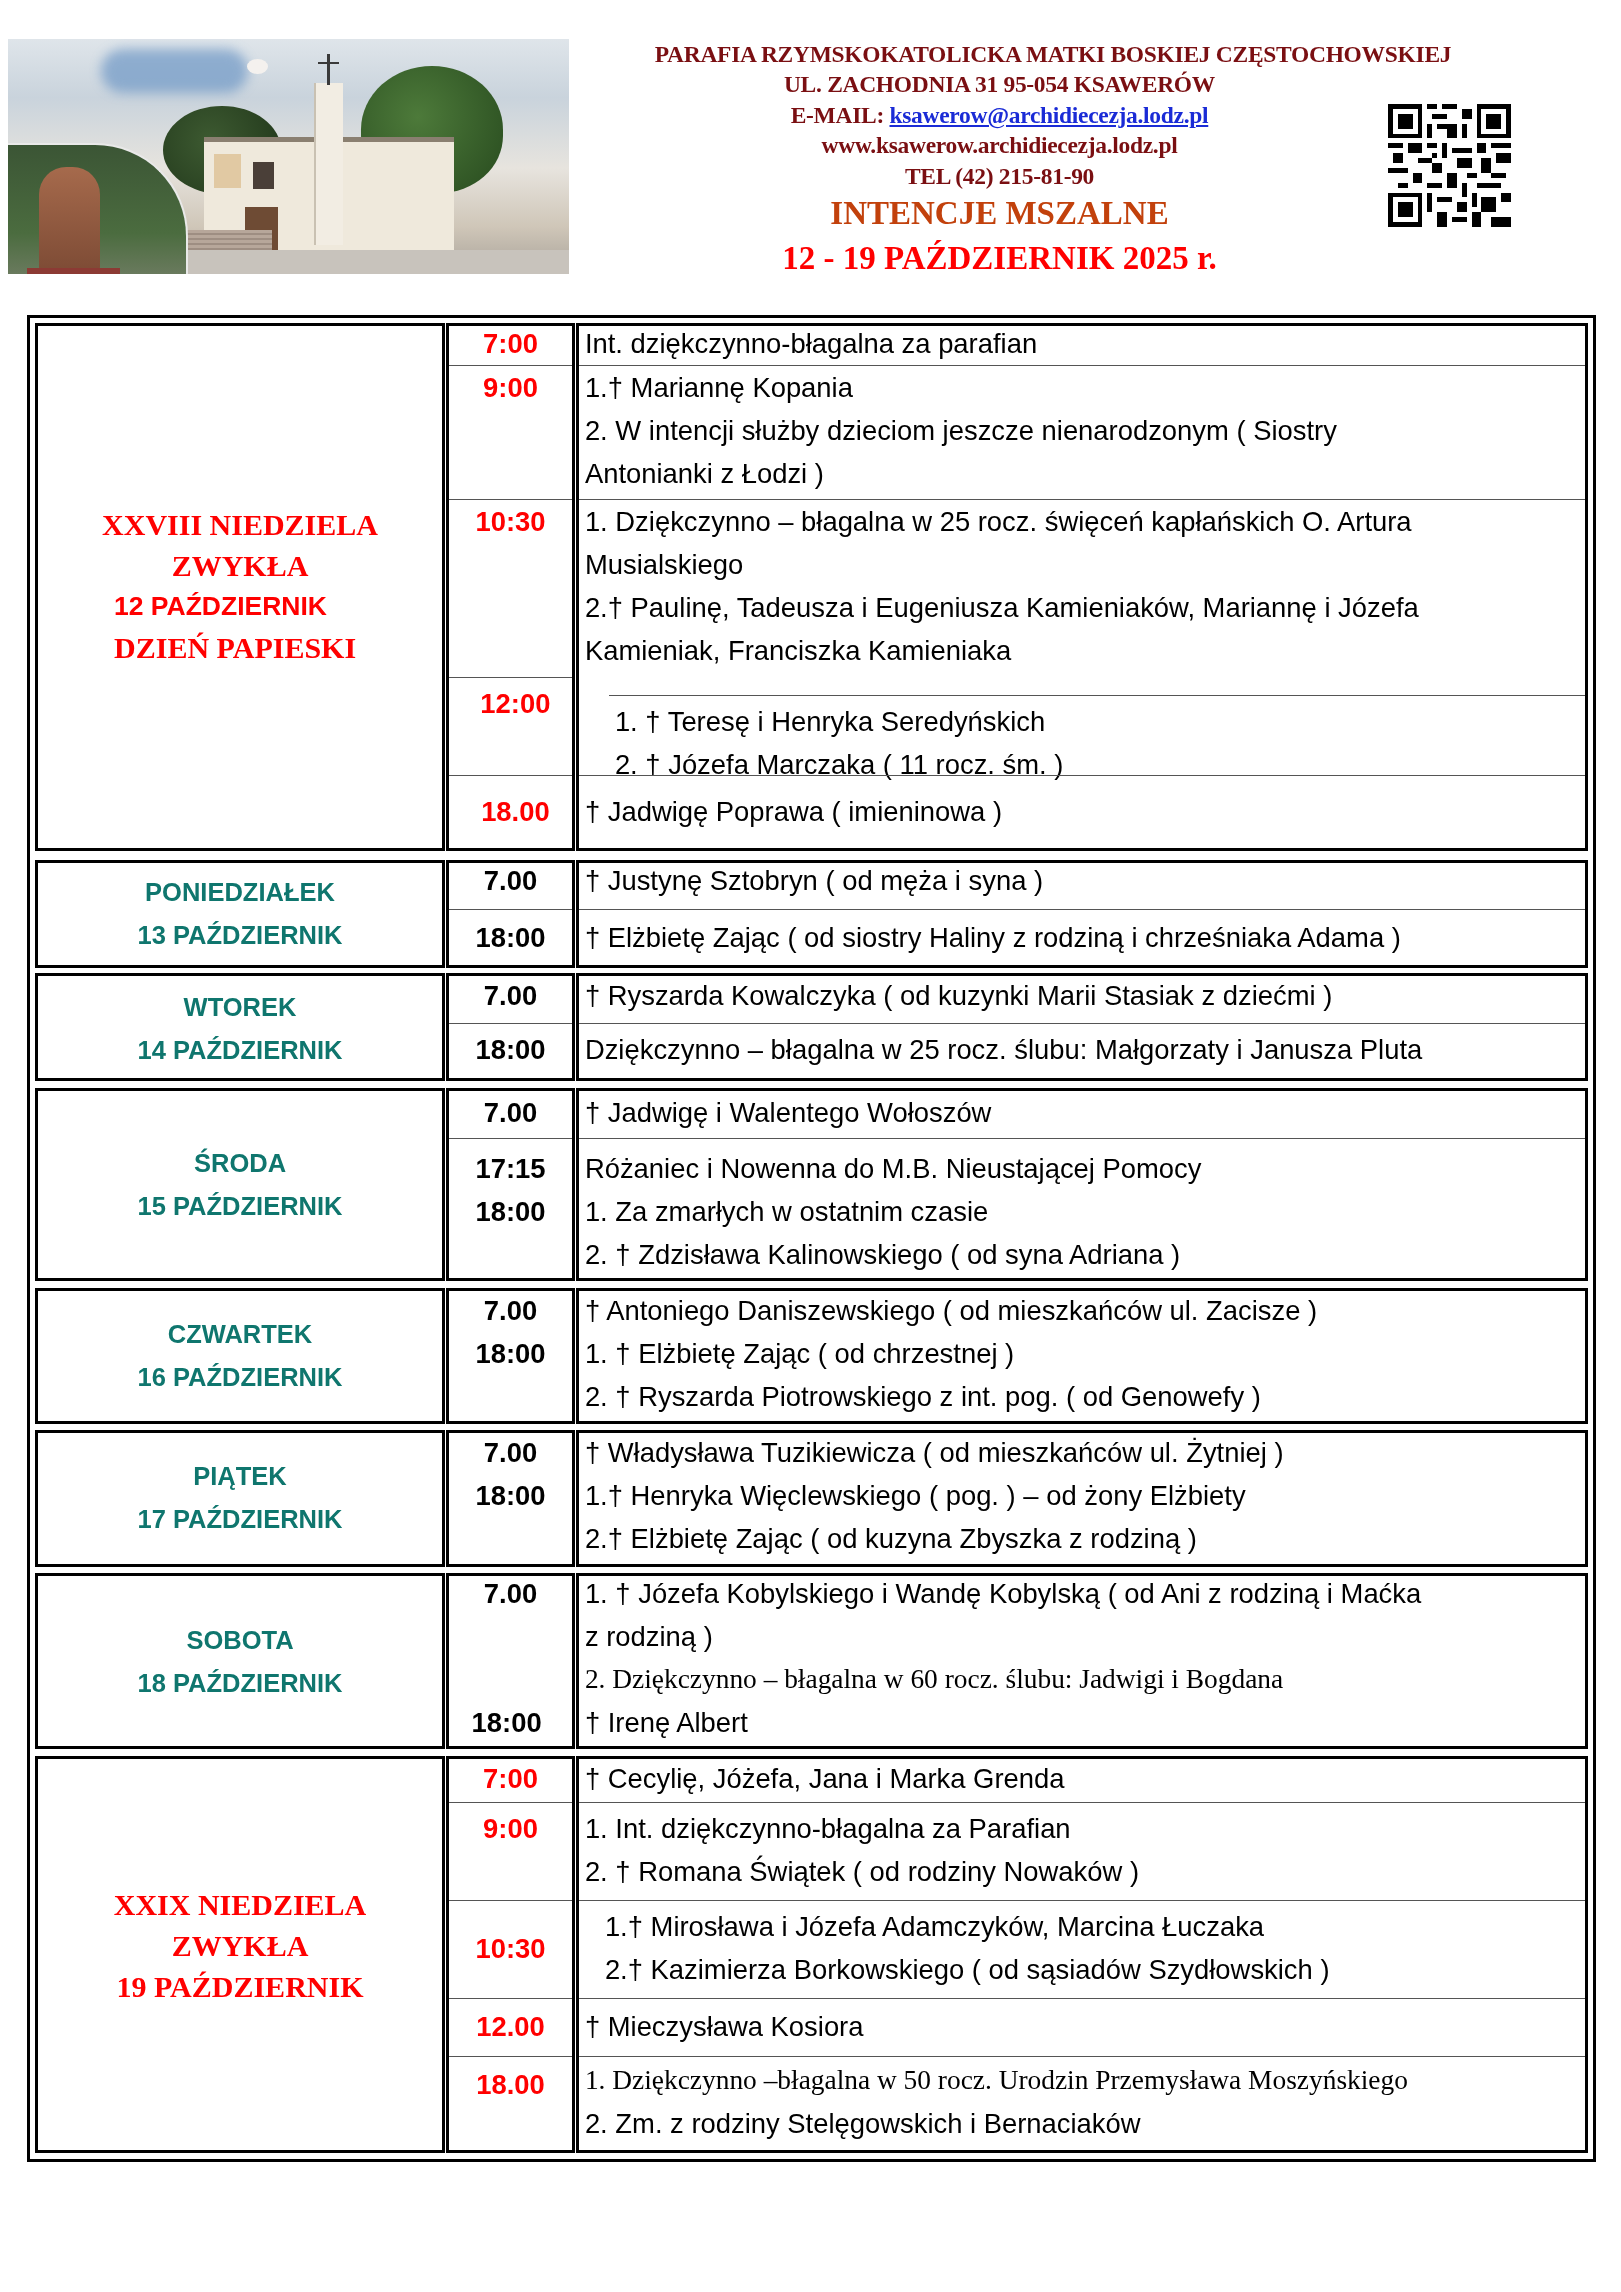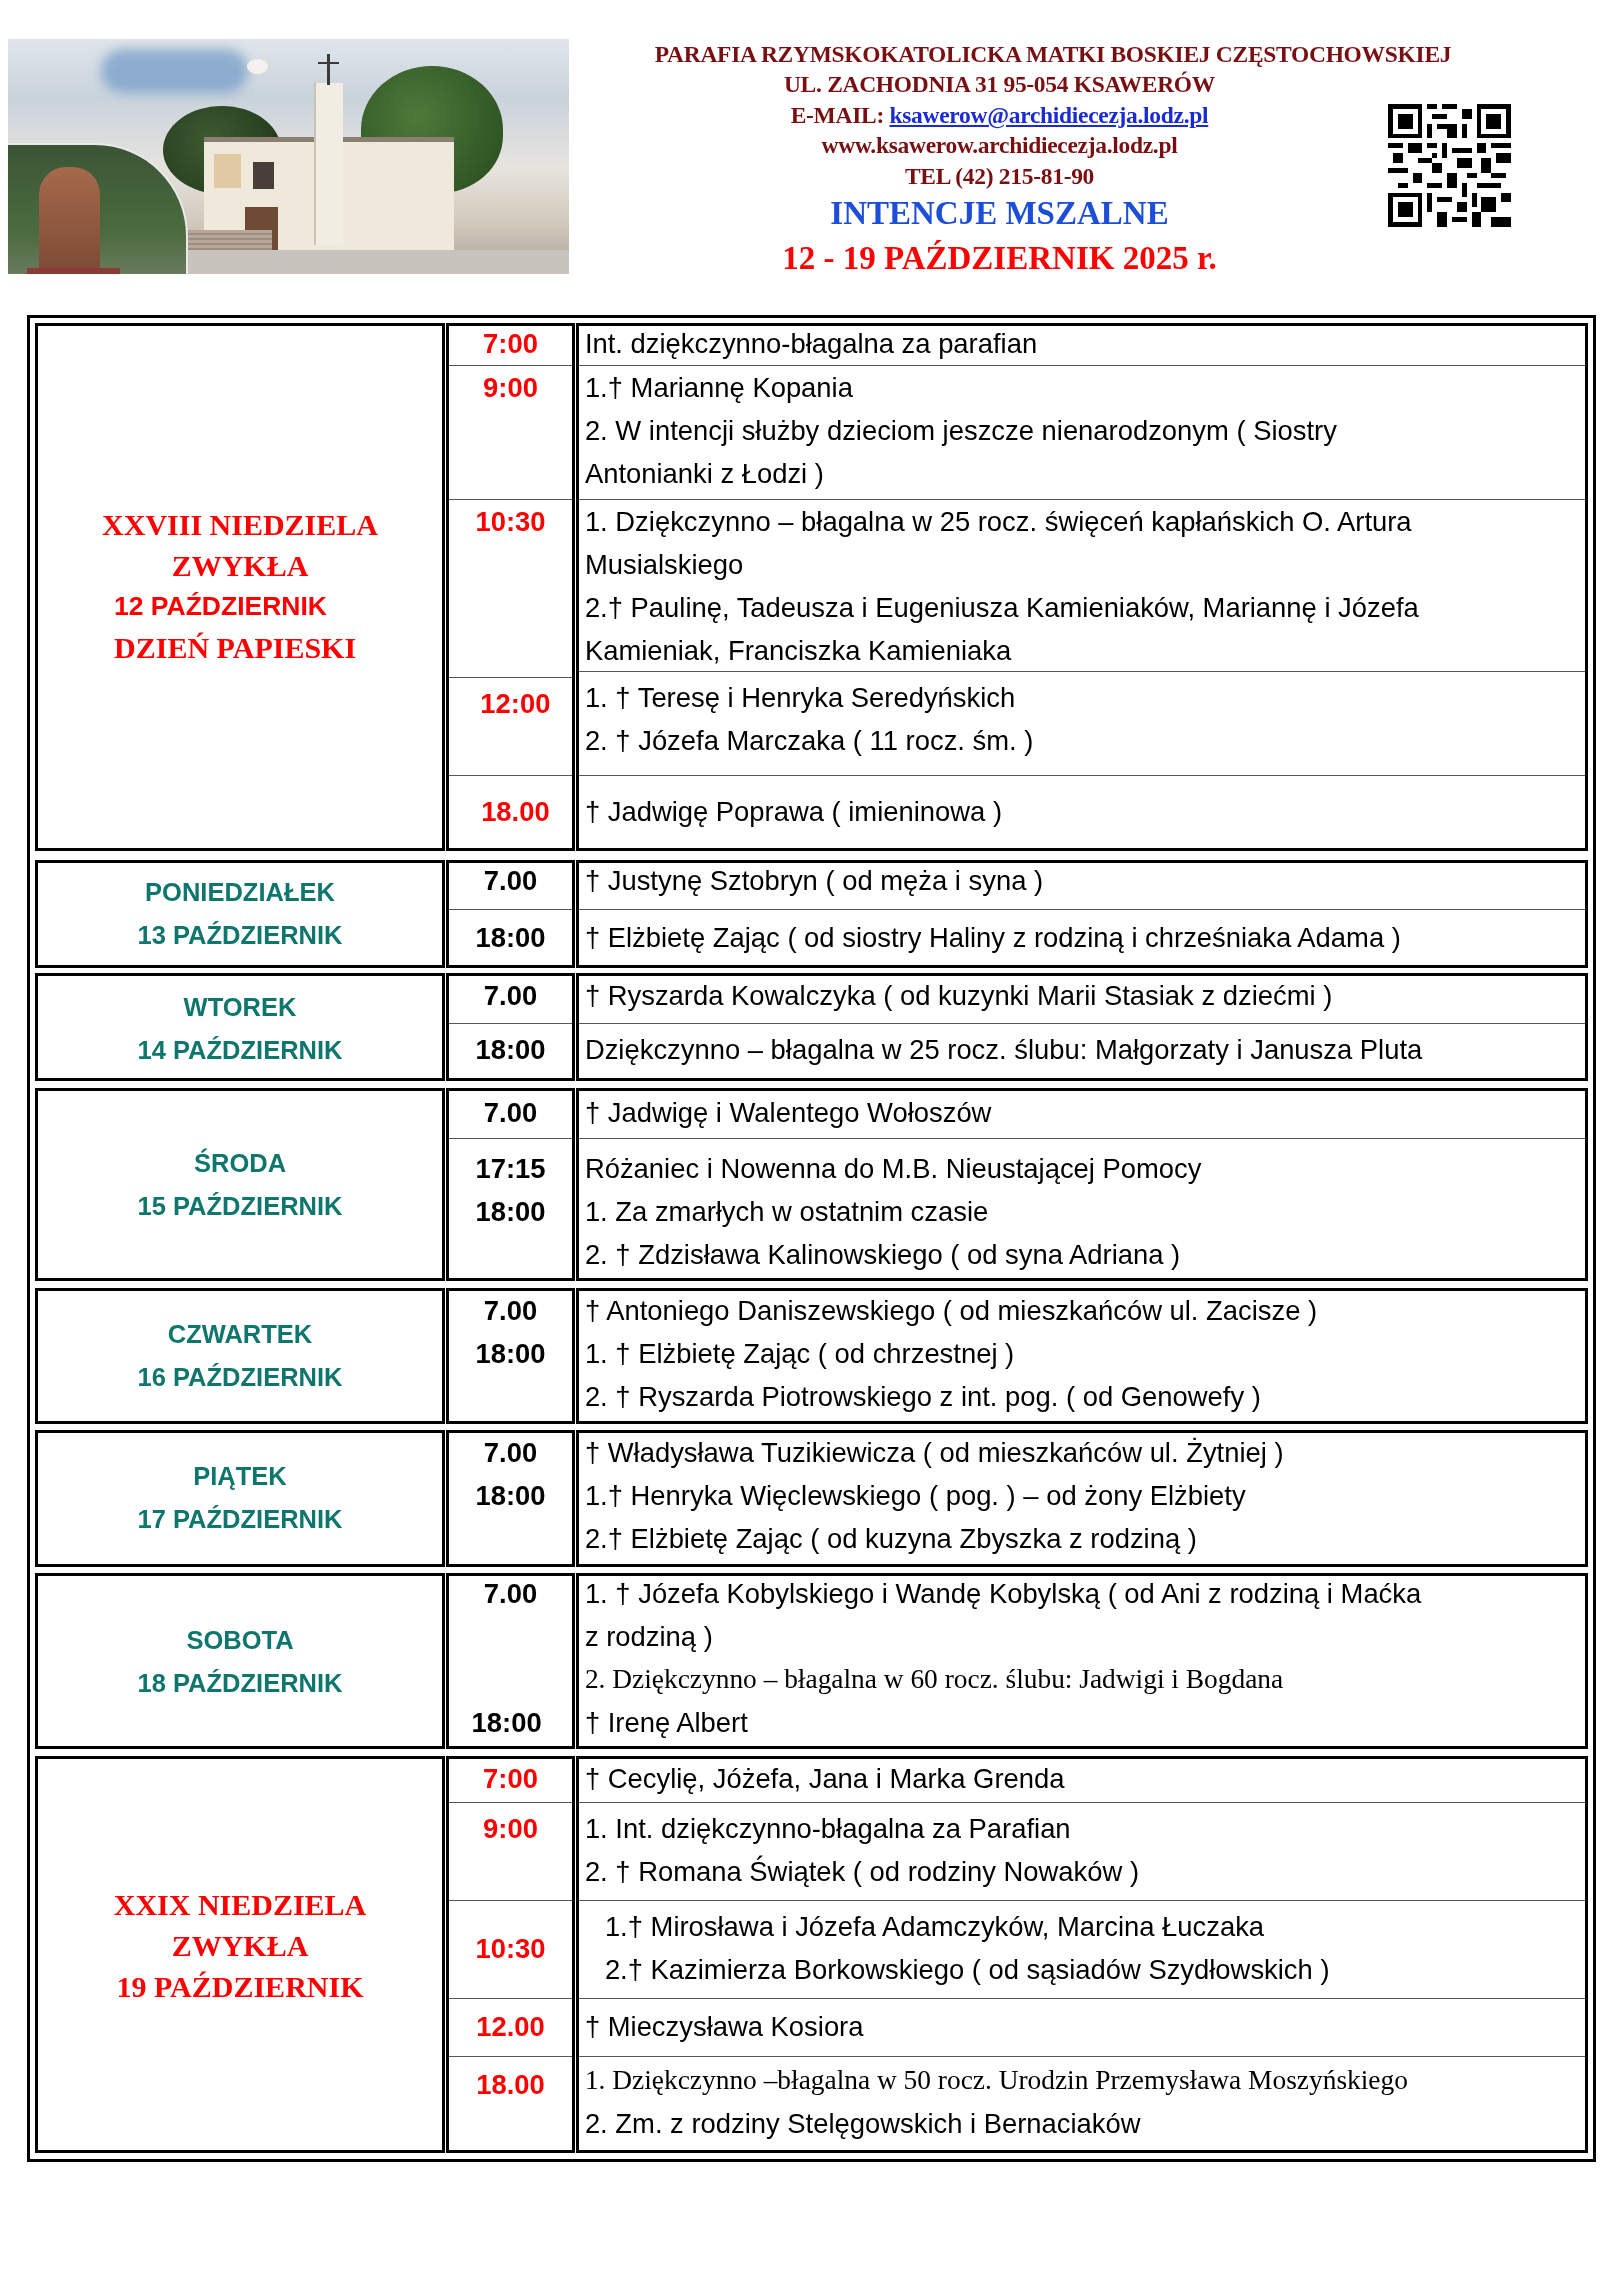--- a/index.html
+++ b/index.html
@@ -38,21 +38,21 @@
   .hdr { position: absolute; left: 568px; top: 39px; width: 970px; text-align: center;
          font-family: "Liberation Serif", serif; font-weight: bold; color: #7a0f12; }
   .hdr .line { font-size: 23.5px; line-height: 30px; white-space: nowrap; letter-spacing: -0.3px; }
   .hdr .l1 { position: absolute; left: 0; top: 0; width: 970px; }
   .hdr .l2 { position: absolute; left: 0; top: 30px; width: 863px; }
   .hdr .l3 { position: absolute; left: 0; top: 61px; width: 863px; }
   .hdr .l4 { position: absolute; left: 0; top: 91px; width: 863px; }
   .hdr .l5 { position: absolute; left: 0; top: 122px; width: 863px; }
   .hdr a.mail { color: #1a2bd6; text-decoration: underline; }
   .title1 { position: absolute; left: 568px; top: 194px; width: 863px; text-align: center;
-            font-family: "Liberation Serif", serif; font-weight: bold; color: #1d4ed8; font-size: 33px; line-height: 39px; }
+            font-family: "Liberation Serif", serif; font-weight: bold; color: #c2410c; font-size: 33px; line-height: 39px; }
   .title2 { position: absolute; left: 568px; top: 239px; width: 863px; text-align: center;
             font-family: "Liberation Serif", serif; font-weight: bold; color: #ff0000; font-size: 33px; line-height: 39px; }
   .qr { position: absolute; left: 1384px; top: 104px; width: 131px; height: 123px; }
 
   
   .frame { position: absolute; left: 26.5px; top: 315px; width: 1569px; height: 1847px;
            border: 3.9px solid #000; box-sizing: border-box; }
   .group { position: absolute; left: 35px; width: 1553px; }
   .col { position: absolute; top: 0; bottom: 0; border: 3.9px solid #000; box-sizing: border-box; background: #fff; }
   .col.day { left: 0; width: 410px; }
@@ -208,21 +208,21 @@
         </div>
       </div>
     <div class="row sep" style="top:173px;height:178px;">
         <div class="intxt" style="top:0;">
       <span class="ln">1. Dziękczynno – błagalna w 25 rocz. święceń kapłańskich O. Artura</span>
           <span class="ln">Musialskiego</span>
           <span class="ln">2.† Paulinę, Tadeusza i Eugeniusza Kamieniaków, Mariannę i Józefa</span>
           <span class="ln">Kamieniak, Franciszka Kamieniaka</span>
         </div>
       </div>
-    <div class="row sep" style="top:345px;height:98px;">
+    <div class="row sep" style="top:369px;height:98px;margin-left:30px;">
         <div class="intxt" style="top:3.9px;">
       <span class="ln">1. † Teresę i Henryka Seredyńskich</span>
           <span class="ln">2. † Józefa Marczaka ( 11 rocz. śm. )</span>
         </div>
       </div>
     <div class="row sep" style="top:449px;height:64px;">
         <div class="intxt" style="top:13.7px;">
           <span class="ln">† Jadwigę Poprawa ( imieninowa )</span>
         </div>
       </div>

